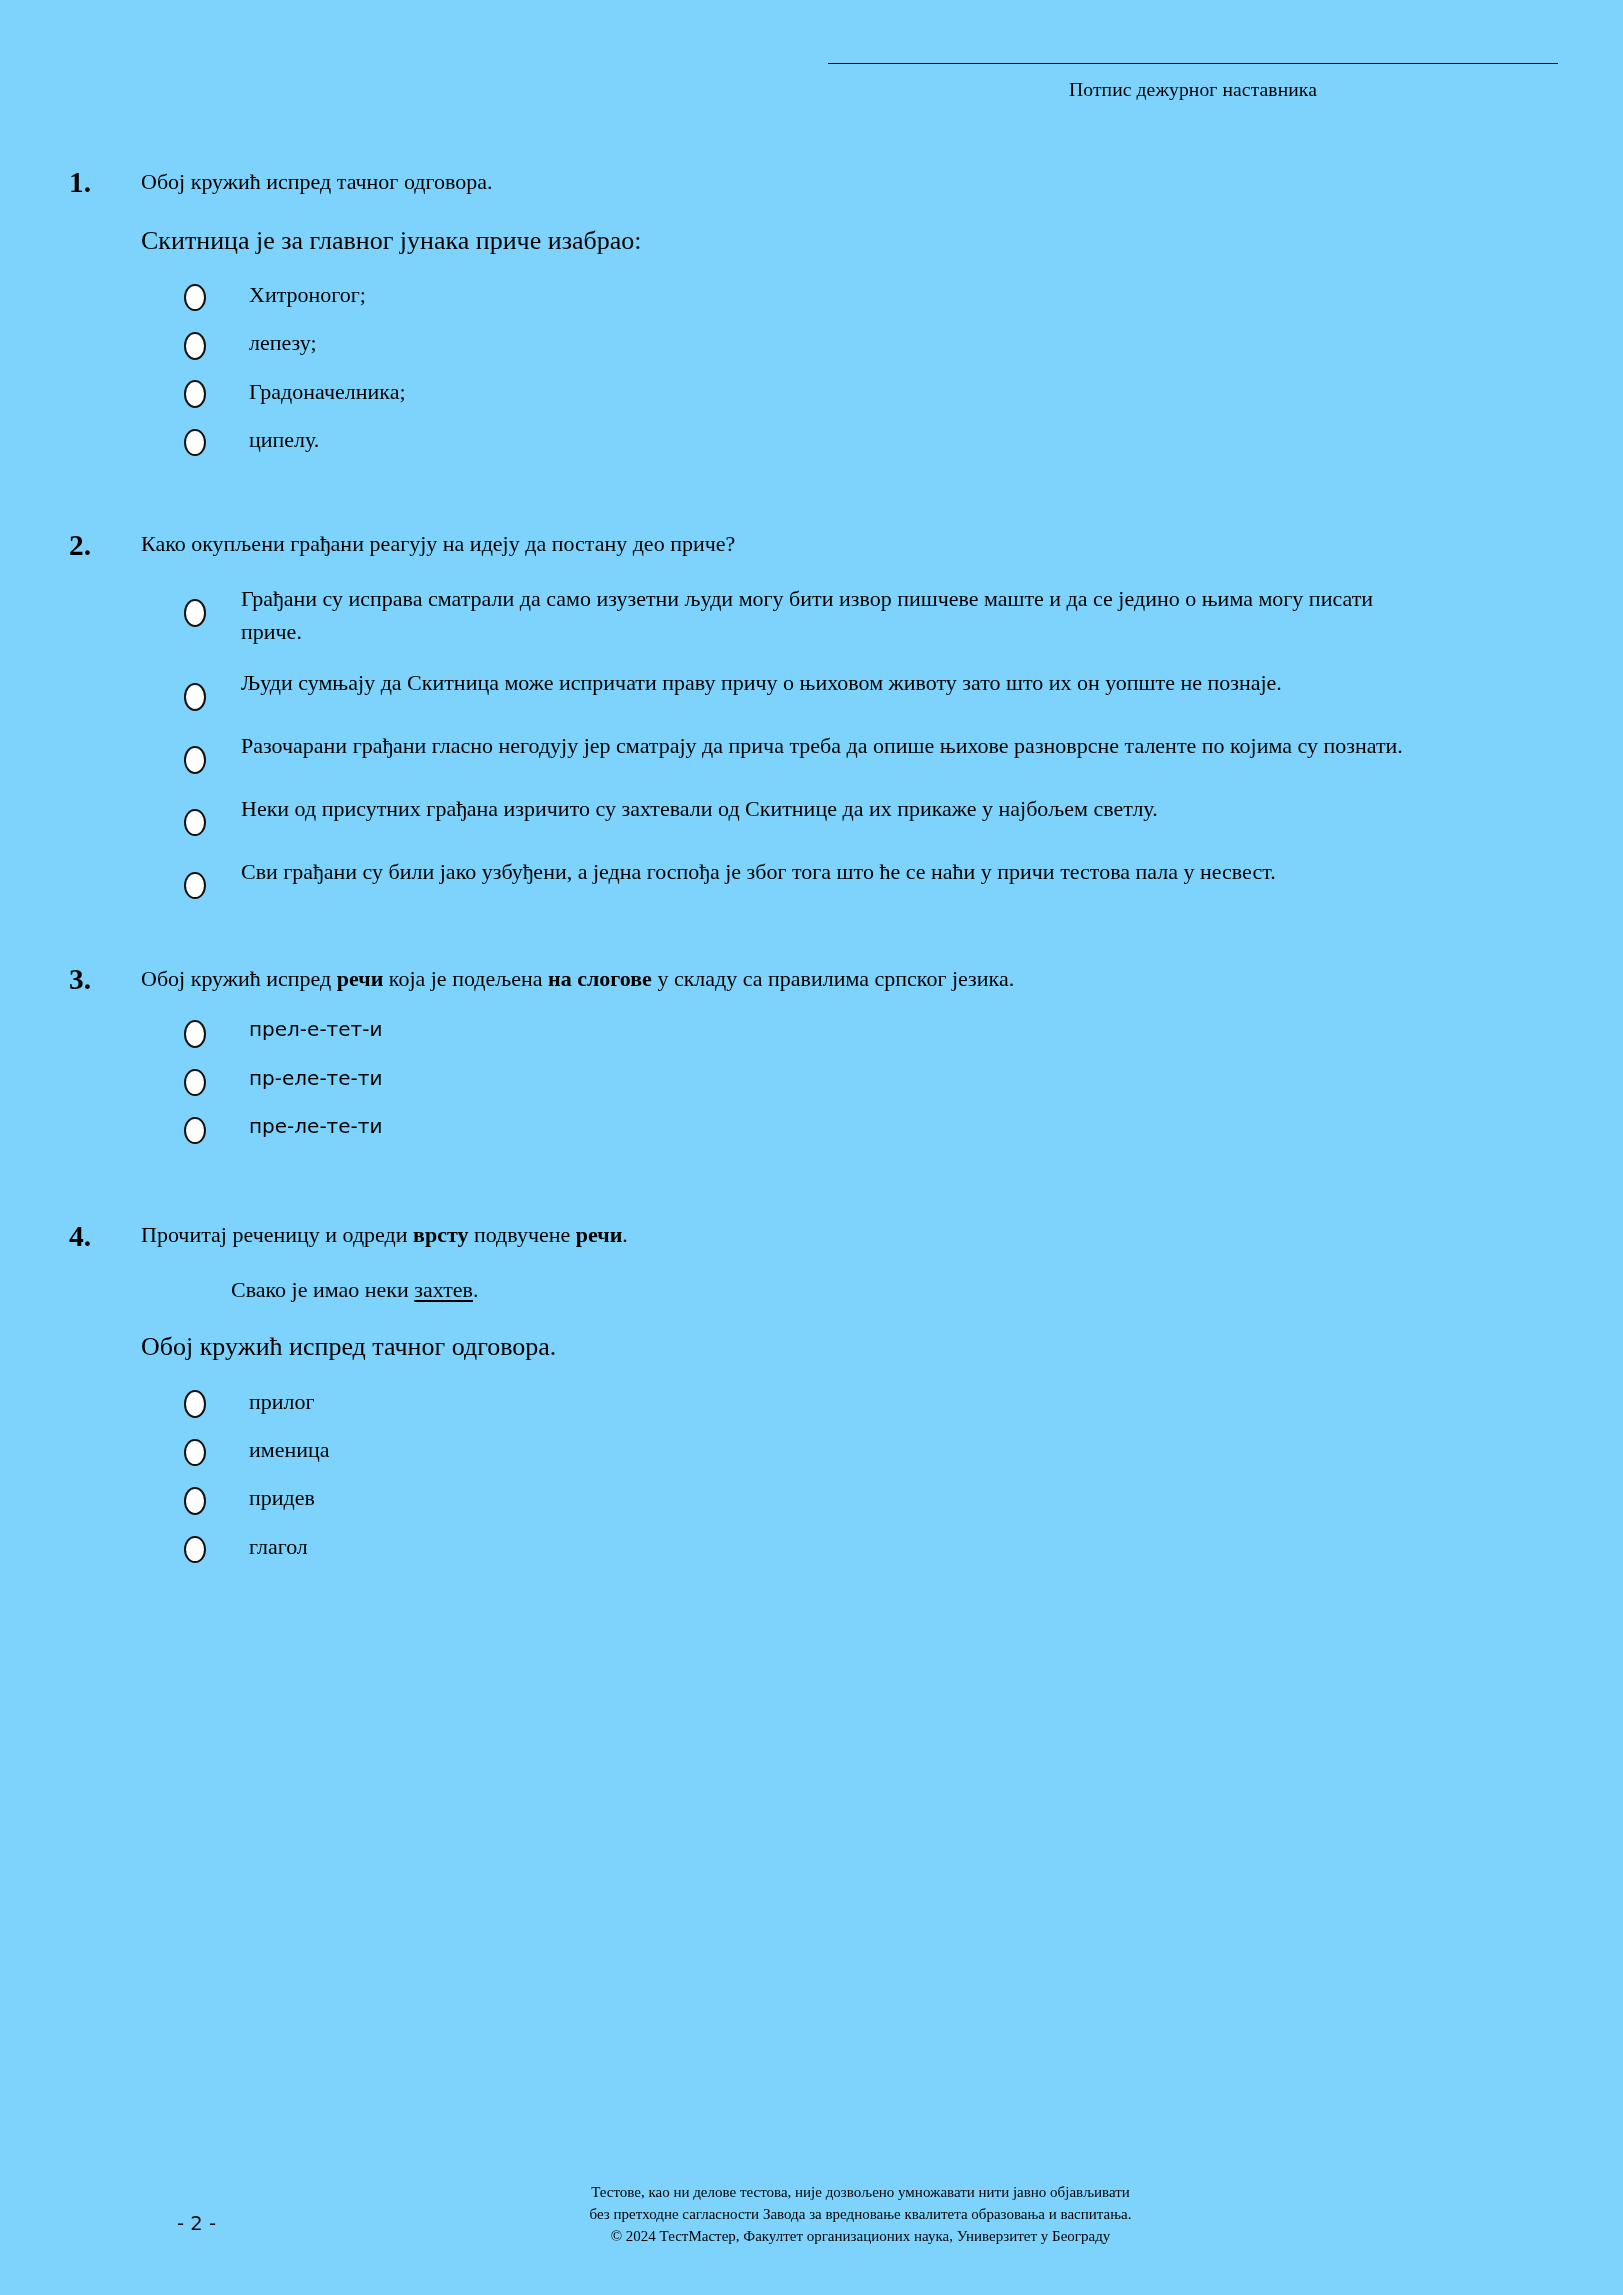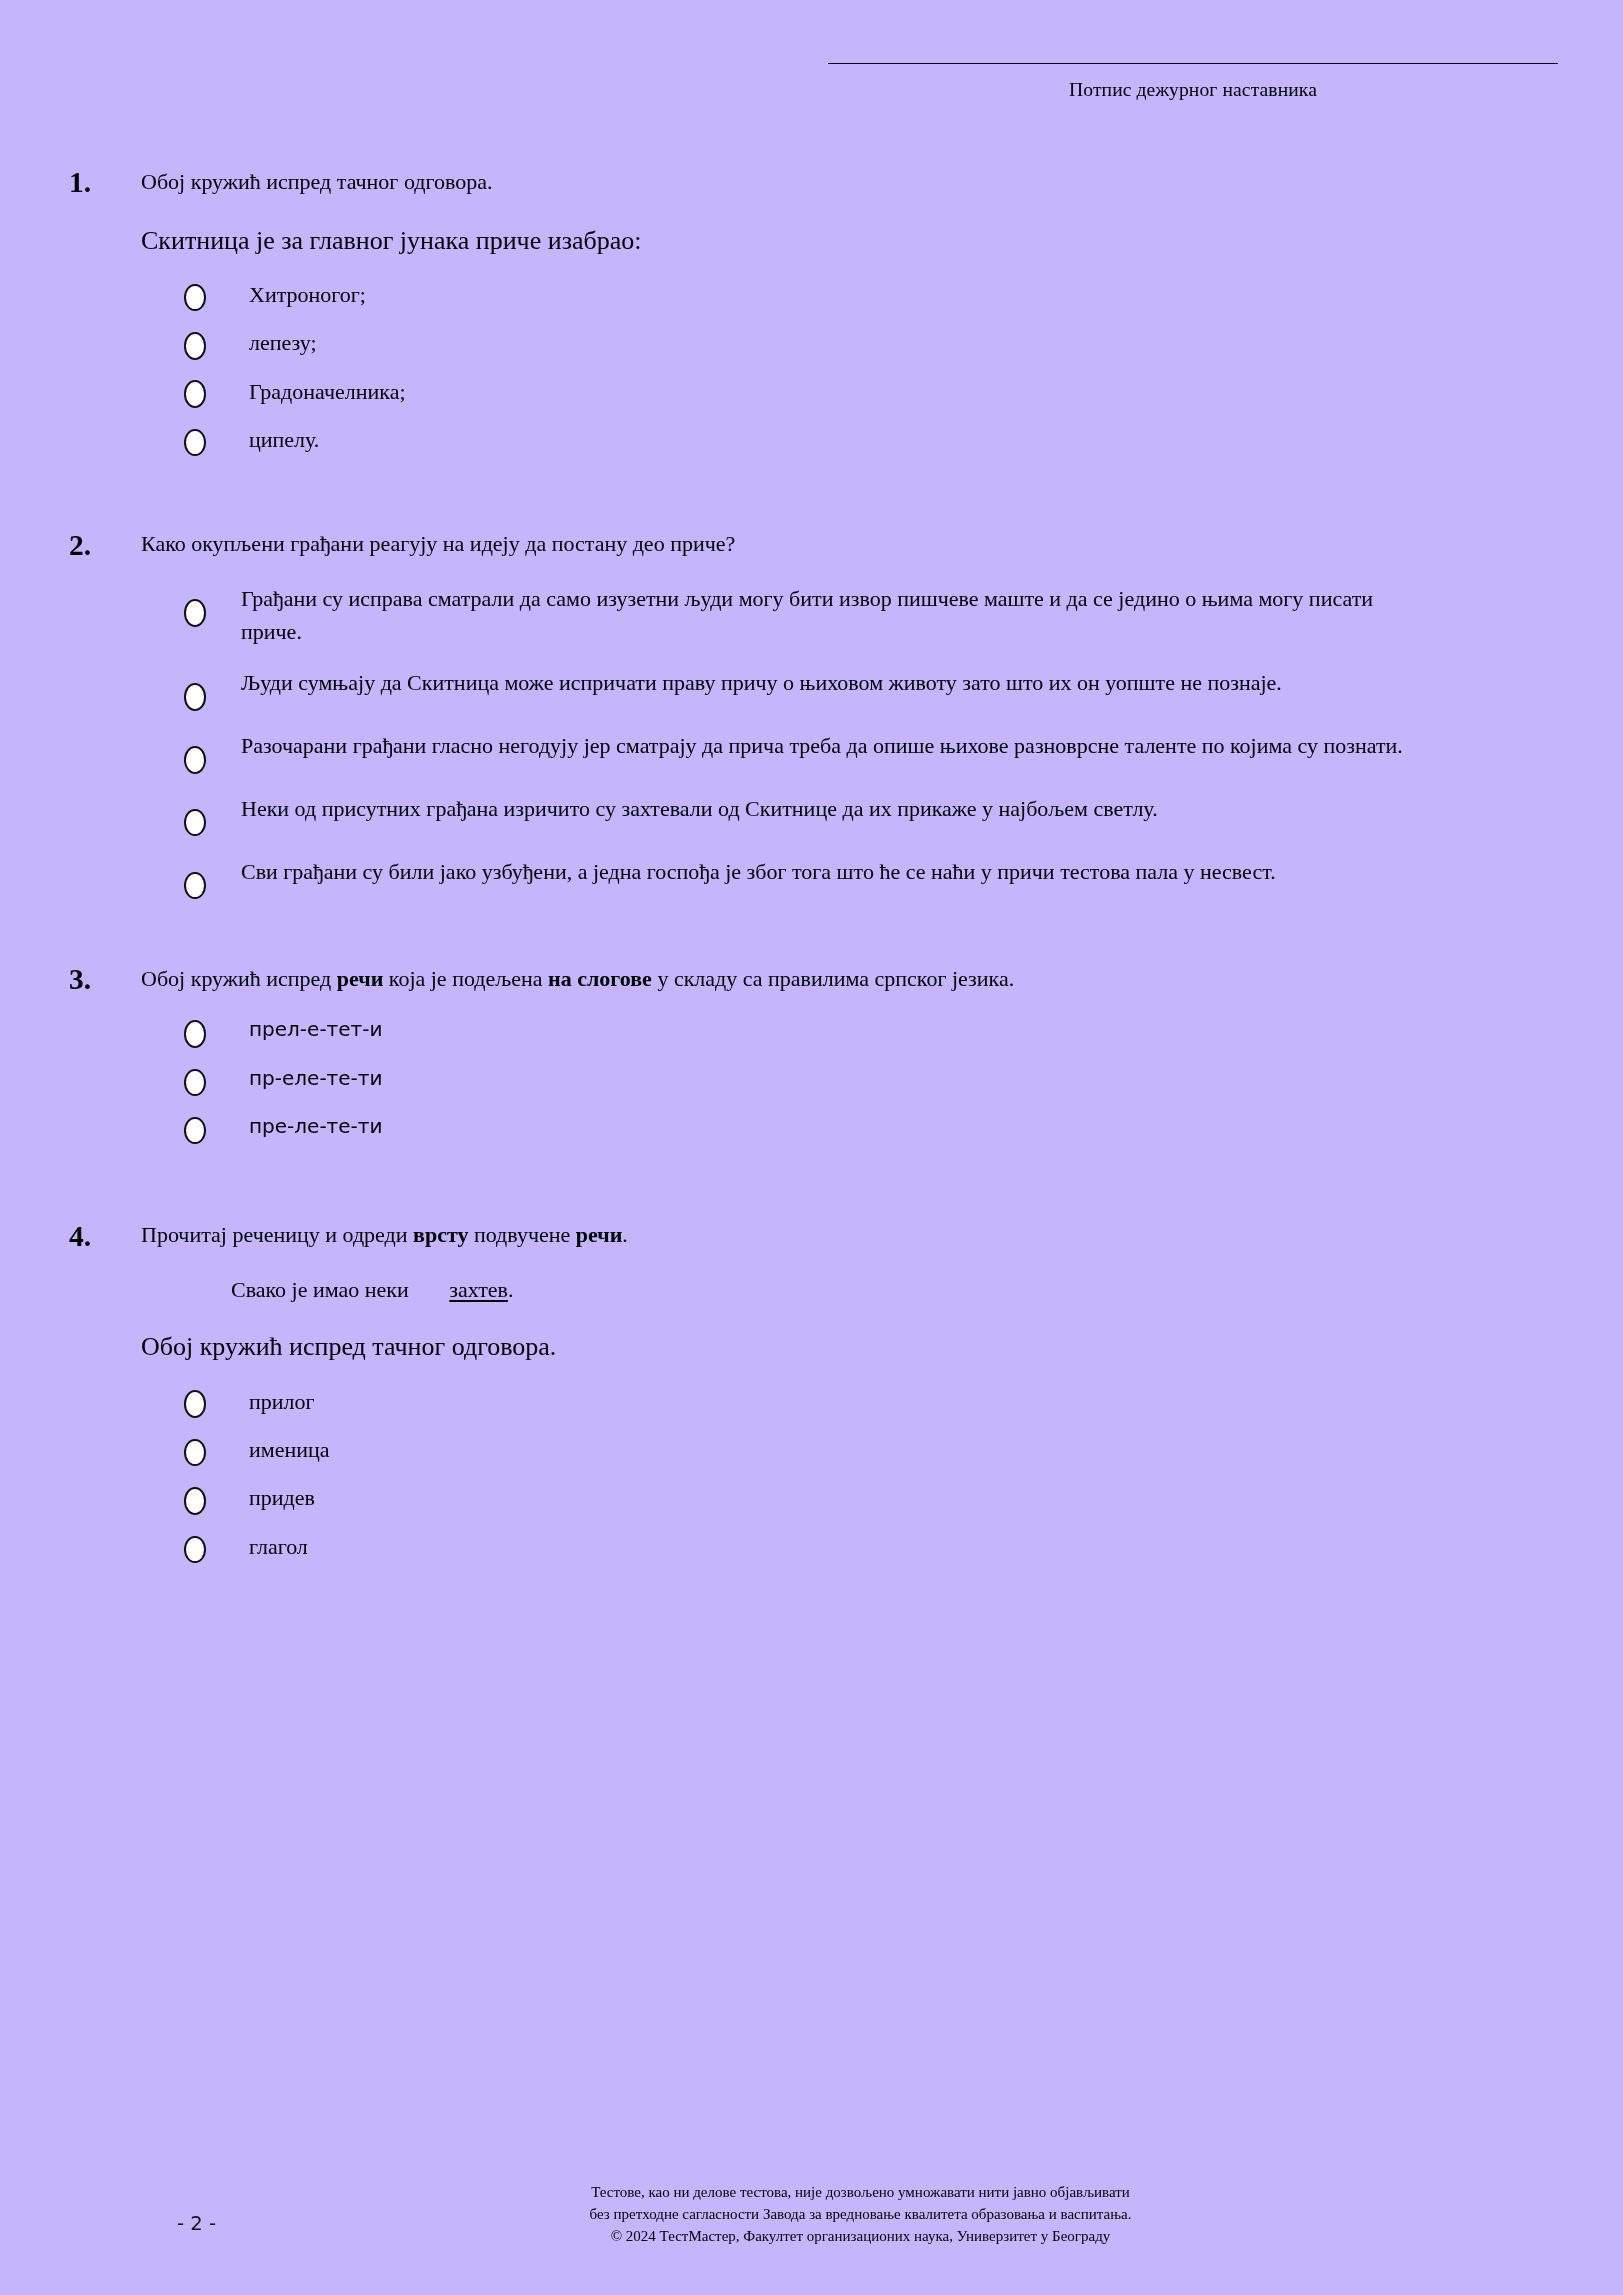--- a/index.html
+++ b/index.html
@@ -4,21 +4,21 @@
 <style>
   html, body {
     margin: 0;
     padding: 0;
     background: #ffffff;
   }
   .page {
     position: relative;
     width: 1623px;
     height: 2295px;
-    background: #c4b5fd;
+    background: #7dd3fc;
     font-family: "Liberation Serif", "DejaVu Serif", serif;
     color: #000000;
     box-sizing: border-box;
     overflow: hidden;
   }
 
   
   .header {
     position: absolute;
     top: 63px;
@@ -78,21 +78,21 @@
     margin-top: 25px;
   }
   .q-sub.tight { margin-top: 19.6px; }
 
   .q-example {
     margin-left: 162px;
     font-size: 22px;
     line-height: 1.35;
     margin-top: 23.6px;
   }
-  .q-example u { text-decoration: underline; text-underline-offset: 2.6px; margin-left: 35px; }
+  .q-example u { text-decoration: underline; text-underline-offset: 2.6px; }
 
   
   .options {
     margin-top: 22px;
     margin-left: 115px;
   }
 
   .option {
     display: flex;
     align-items: flex-start;

